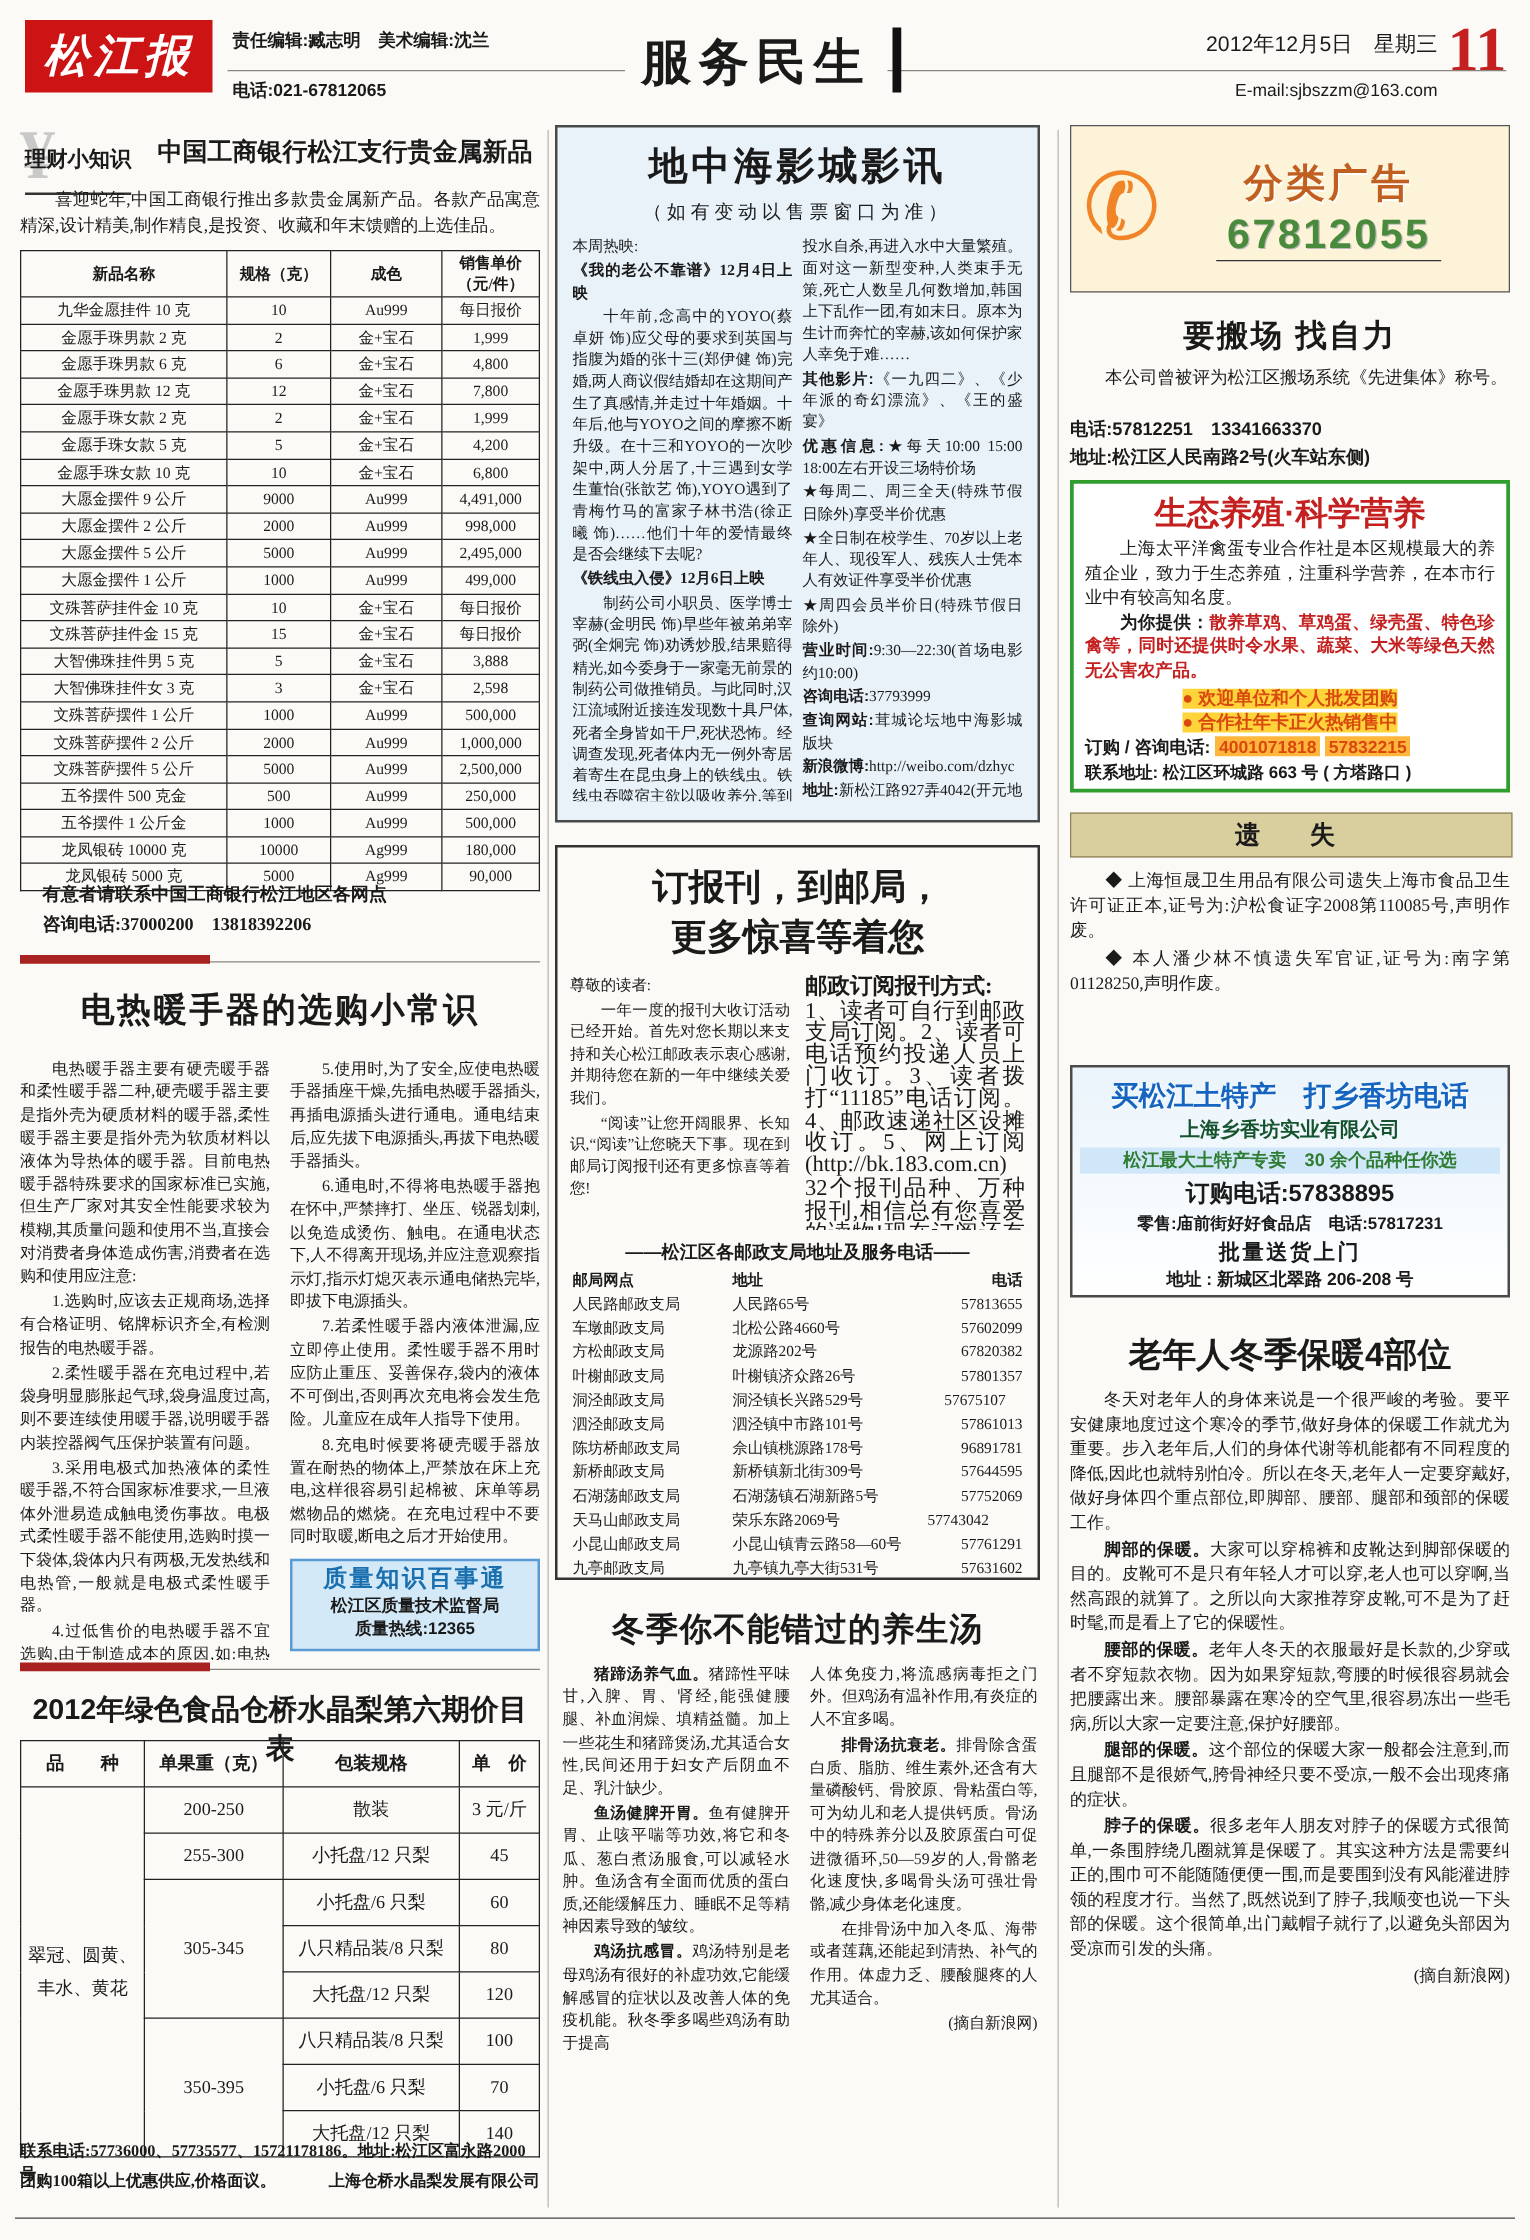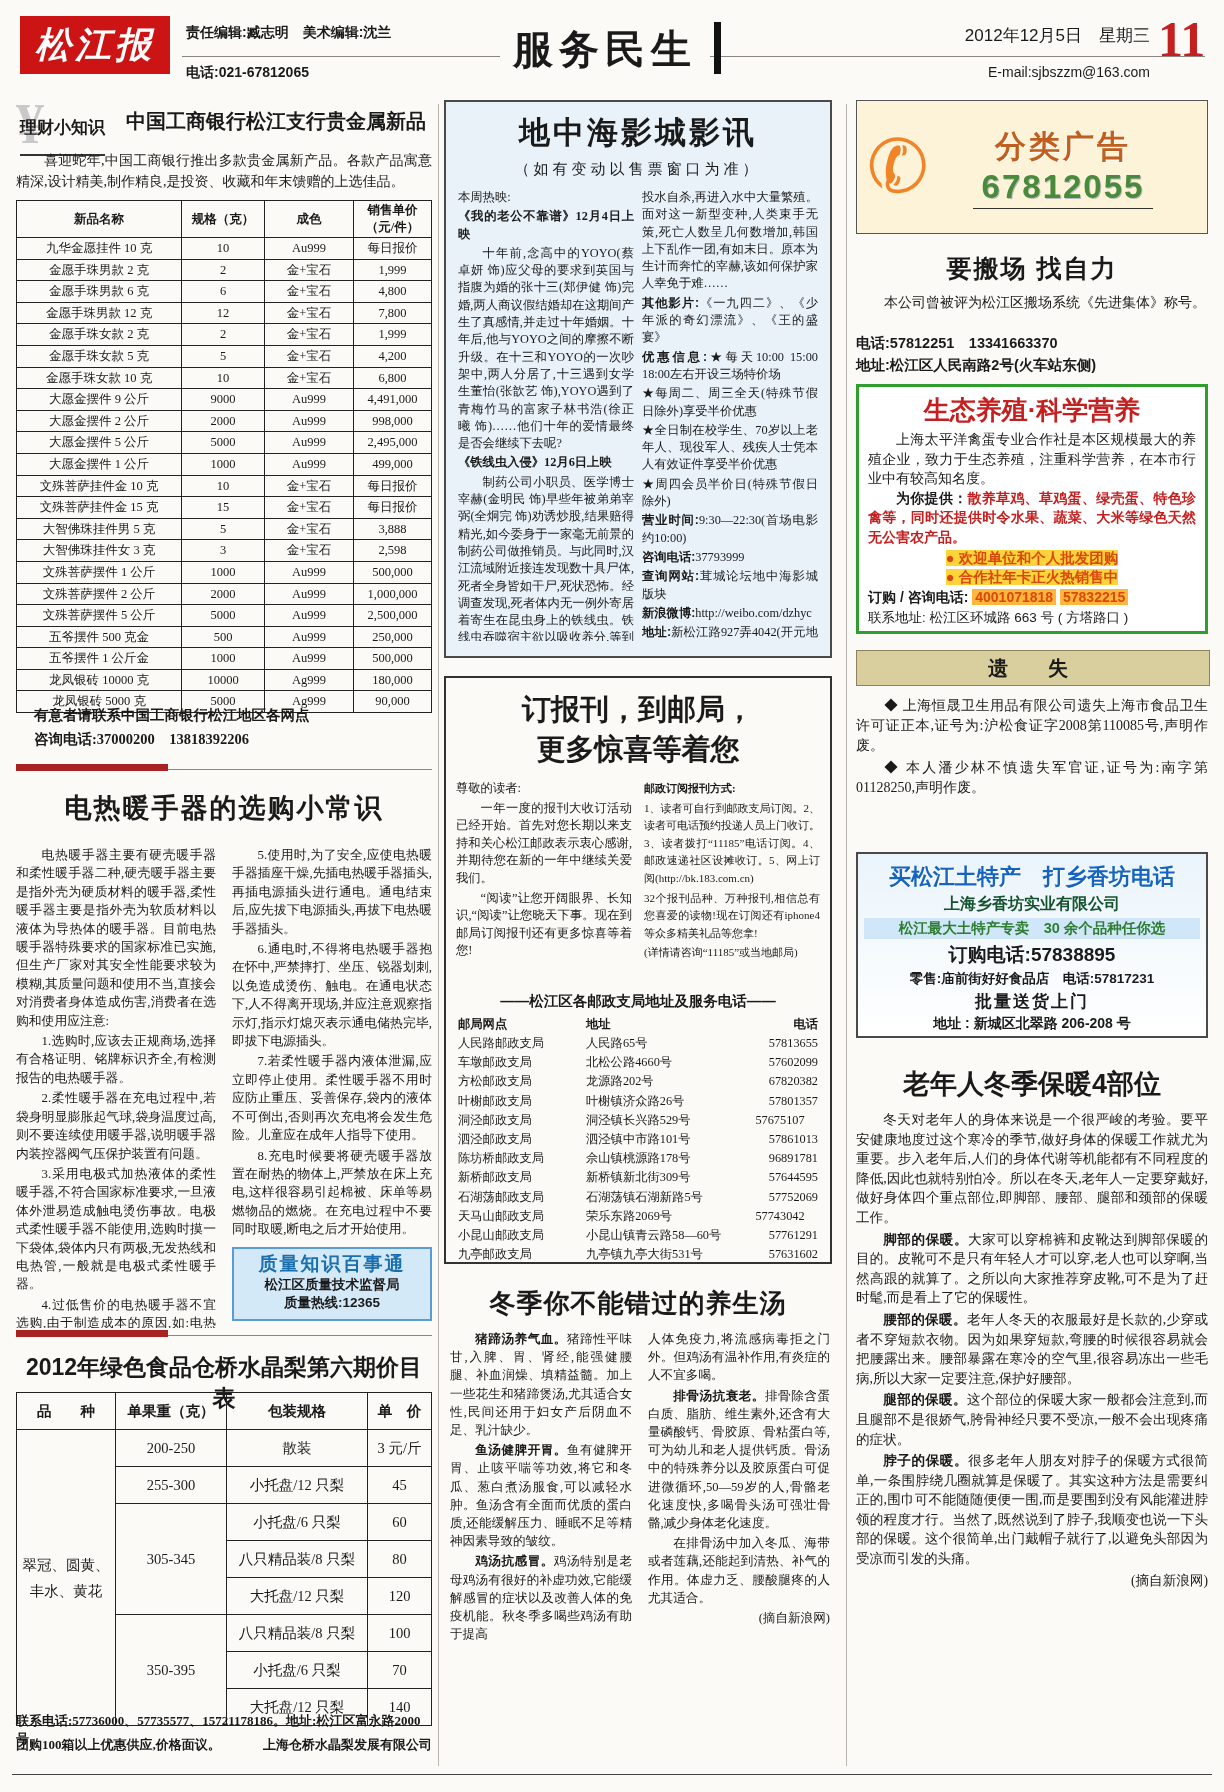--- a/index.html
+++ b/index.html
@@ -325,21 +325,21 @@
 
 <div class="abs clip" style="left:444px;top:676px;width:388px;height:588px;border:2px solid #333;padding:8px 10px;box-sizing:border-box;">
   <div class="sans ctr" style="font-size:29px;font-weight:bold;margin-top:4px;">订报刊，到邮局，</div>
   <div class="sans ctr" style="font-size:29px;font-weight:bold;">更多惊喜等着您</div>
   <div style="display:flex;gap:12px;margin-top:10px;">
     <div class="jst clip" style="width:176px;height:204px;font-size:12.3px;line-height:17.6px;">
         <p class="para ni">尊敬的读者:</p>
         <p class="para">一年一度的报刊大收订活动已经开始。首先对您长期以来支持和关心松江邮政表示衷心感谢,并期待您在新的一年中继续关爱我们。</p>
         <p class="para">“阅读”让您开阔眼界、长知识,“阅读”让您晓天下事。现在到邮局订阅报刊还有更多惊喜等着您!</p>
       </div>
-    <div class="jst clip" style="width:176px;height:204px;font-size:11px;line-height:17.6px;">
+    <div class="jst clip" style="width:176px;height:204px;font-size:18px;line-height:17.6px;">
         <p class="para b ni">邮政订阅报刊方式:</p>
         <p class="para ni">1、读者可自行到邮政支局订阅。2、读者可电话预约投递人员上门收订。3、读者拨打“11185”电话订阅。4、邮政速递社区设摊收订。5、网上订阅(http://bk.183.com.cn)</p>
         <p class="para ni">32个报刊品种、万种报刊,相信总有您喜爱的读物!现在订阅还有iphone4等众多精美礼品等您拿!</p>
         <p class="para ni">(详情请咨询“11185”或当地邮局)</p>
       </div>
   </div>
   <div class="sans ctr b" style="font-size:14.5px;margin-top:8px;">——松江区各邮政支局地址及服务电话——</div>
   <table class="open" style="margin-top:4px;font-size:12.3px;">
     <thead>
       <tr class="sans" style="font-weight:bold;">
@@ -390,21 +390,21 @@
           <td style="text-align: right;">57644595</td>
         </tr>
         <tr>
           <td>石湖荡邮政支局</td>
           <td>石湖荡镇石湖新路5号</td>
           <td style="text-align: right;">57752069</td>
         </tr>
         <tr>
           <td>天马山邮政支局</td>
           <td>荣乐东路2069号</td>
-          <td style="text-align: center;">57743042</td>
+          <td style="text-align: left;">57743042</td>
         </tr>
         <tr>
           <td>小昆山邮政支局</td>
           <td>小昆山镇青云路58—60号</td>
           <td style="text-align: right;">57761291</td>
         </tr>
         <tr>
           <td>九亭邮政支局</td>
           <td>九亭镇九亭大街531号</td>
           <td style="text-align: right;">57631602</td>
@@ -447,21 +447,21 @@
   <div class="jst" style="font-size:14px;line-height:19.5px;">
     <span style="margin-left:2em;font-weight:bold;">为你提供：</span><span style="color:#c42020;font-weight:bold;">散养草鸡、草鸡蛋、绿壳蛋、特色珍禽等，同时还提供时令水果、蔬菜、大米等绿色天然无公害农产品。</span>
   </div>
   <div class="ctr" style="margin-top:2px;"><span class="hl-yellow sans" style="font-size:14.5px;">● 欢迎单位和个人批发团购</span></div>
   <div class="ctr"><span class="hl-yellow sans" style="font-size:14.5px;">● 合作社年卡正火热销售中</span></div>
   <div class="sans" style="font-size:14px;font-weight:bold;margin-top:2px;">
     <span>订购 / 咨询电话:</span>
     <span class="hl-orange">4001071818</span>
     <span class="hl-orange">57832215</span>
   </div>
-  <div class="sans" style="font-size:13.5px;font-weight:normal;margin-top:2px;">联系地址: 松江区环城路 663 号 ( 方塔路口 )</div>
+  <div class="sans" style="font-size:13.5px;font-weight:bold;margin-top:2px;">联系地址: 松江区环城路 663 号 ( 方塔路口 )</div>
 </div>
 
 <div class="abs losthdr ctr" style="left:856px;top:650px;width:352px;height:34px;line-height:34px;font-size:20px;font-weight:bold;letter-spacing:10px;">遗　失</div>
 <div class="abs jst" style="left:856px;top:696px;width:352px;font-size:14px;line-height:20px;">
     <p class="para">◆ 上海恒晟卫生用品有限公司遗失上海市食品卫生许可证正本,证号为:沪松食证字2008第110085号,声明作废。</p>
     <p class="para">◆ 本人潘少林不慎遗失军官证,证号为:南字第01128250,声明作废。</p>
   </div>
 
 <div class="abs xiangbox ctr" style="left:856px;top:852px;width:352px;height:186px;padding:8px 6px;box-sizing:border-box;">
   <div class="sans" style="font-size:22px;font-weight:bold;color:#1565c0;text-shadow:1px 1px 0 #fff;">买松江土特产　打乡香坊电话</div>

